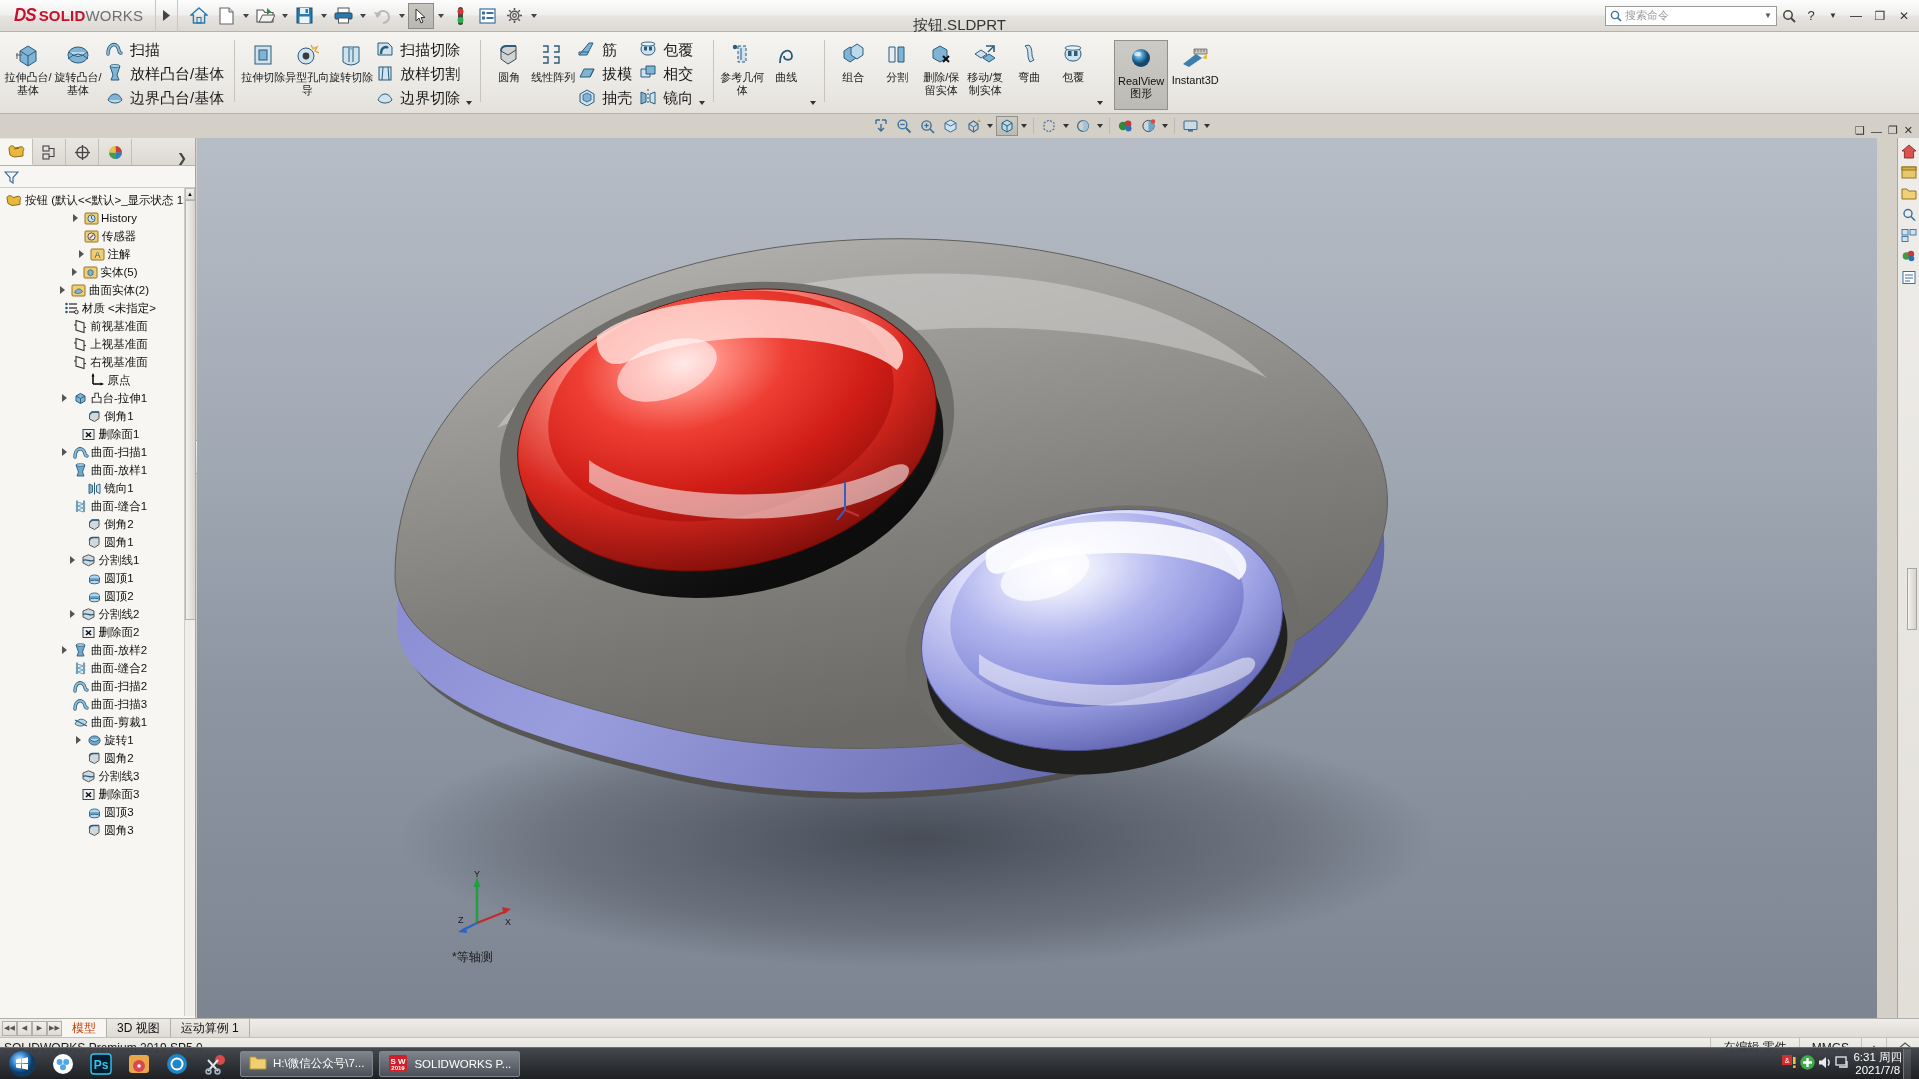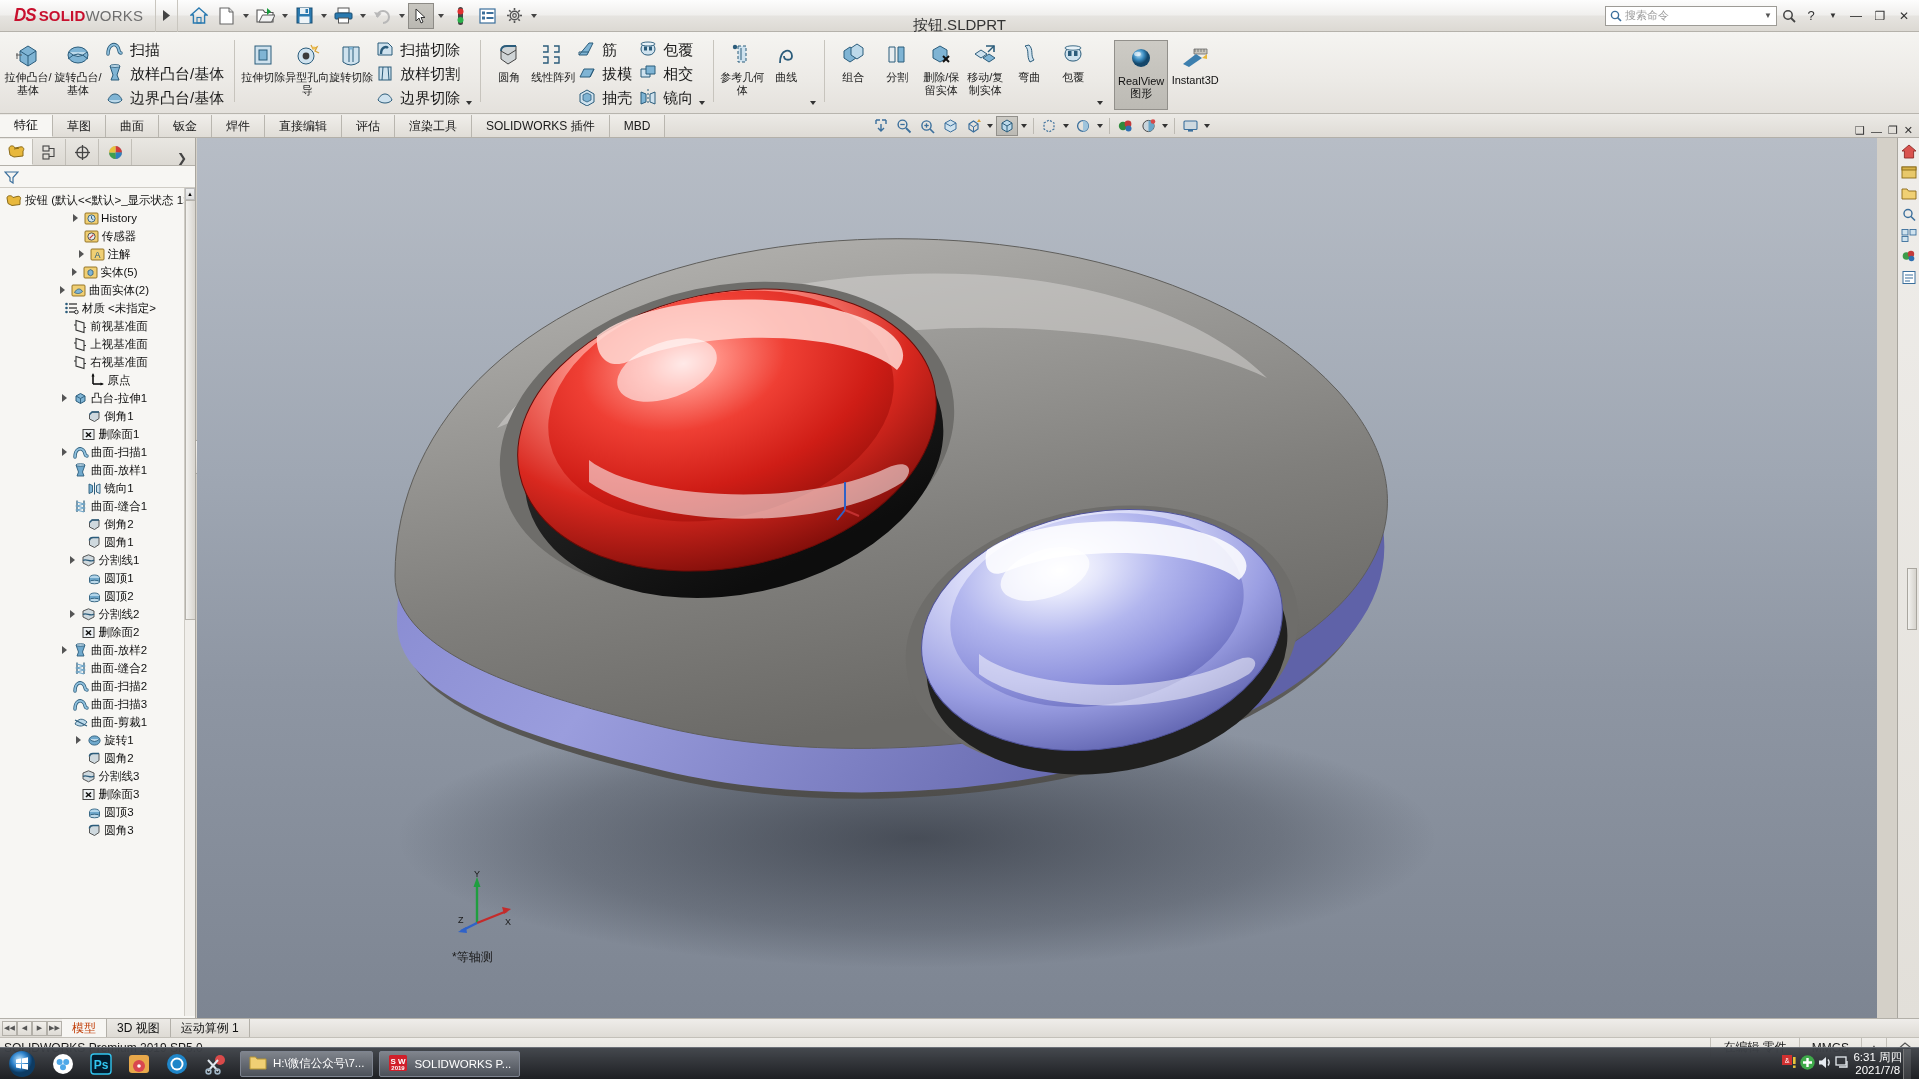--- a/index.html
+++ b/index.html
@@ -608,33 +608,20 @@
             <path d="M14 3 L27 3 L27 8 L14 8 Z" fill="#c9c6bd" stroke="#6b6b6b" stroke-width=".8"></path>
             <path d="M15 3 V6 M18 3 V6 M21 3 V6 M24 3 V6" stroke="#6b6b6b" stroke-width=".8"></path>
             <path d="M3 18 L16 8 L22 12 L9 21 Z" fill="#3d7fae"></path>
             <path d="M22 12 L27 8 L27 13 Z" fill="#e8b83c"></path>
           </svg>
         <span class="lbl">Instant3D</span>
       </div>
     </div>
   </div>
 
-  <div class="tabbar">
-    <div class="tab active">特征</div>
-    <div class="tab">草图</div>
-    <div class="tab">曲面</div>
-    <div class="tab">钣金</div>
-    <div class="tab">焊件</div>
-    <div class="tab">直接编辑</div>
-    <div class="tab">评估</div>
-    <div class="tab">渲染工具</div>
-    <div class="tab">SOLIDWORKS 插件</div>
-    <div class="tab">MBD</div>
-    <div class="tab-fill"></div>
-  </div>
 
   <div class="viewbar">
     <div class="vb-ico">
       <svg width="16" height="16" viewBox="0 0 16 16">
           <path d="M3 2 V6 M3 2 H7 M13 2 H9 M13 2 V6" stroke="#3b6f9c" stroke-width="1.4" fill="none"></path>
           <path d="M8 6 V13 M5 10 L8 13 L11 10" stroke="#3b6f9c" stroke-width="1.4" fill="none"></path>
         </svg>
     </div>
     <div class="vb-ico">
       <svg width="16" height="16" viewBox="0 0 16 16">

